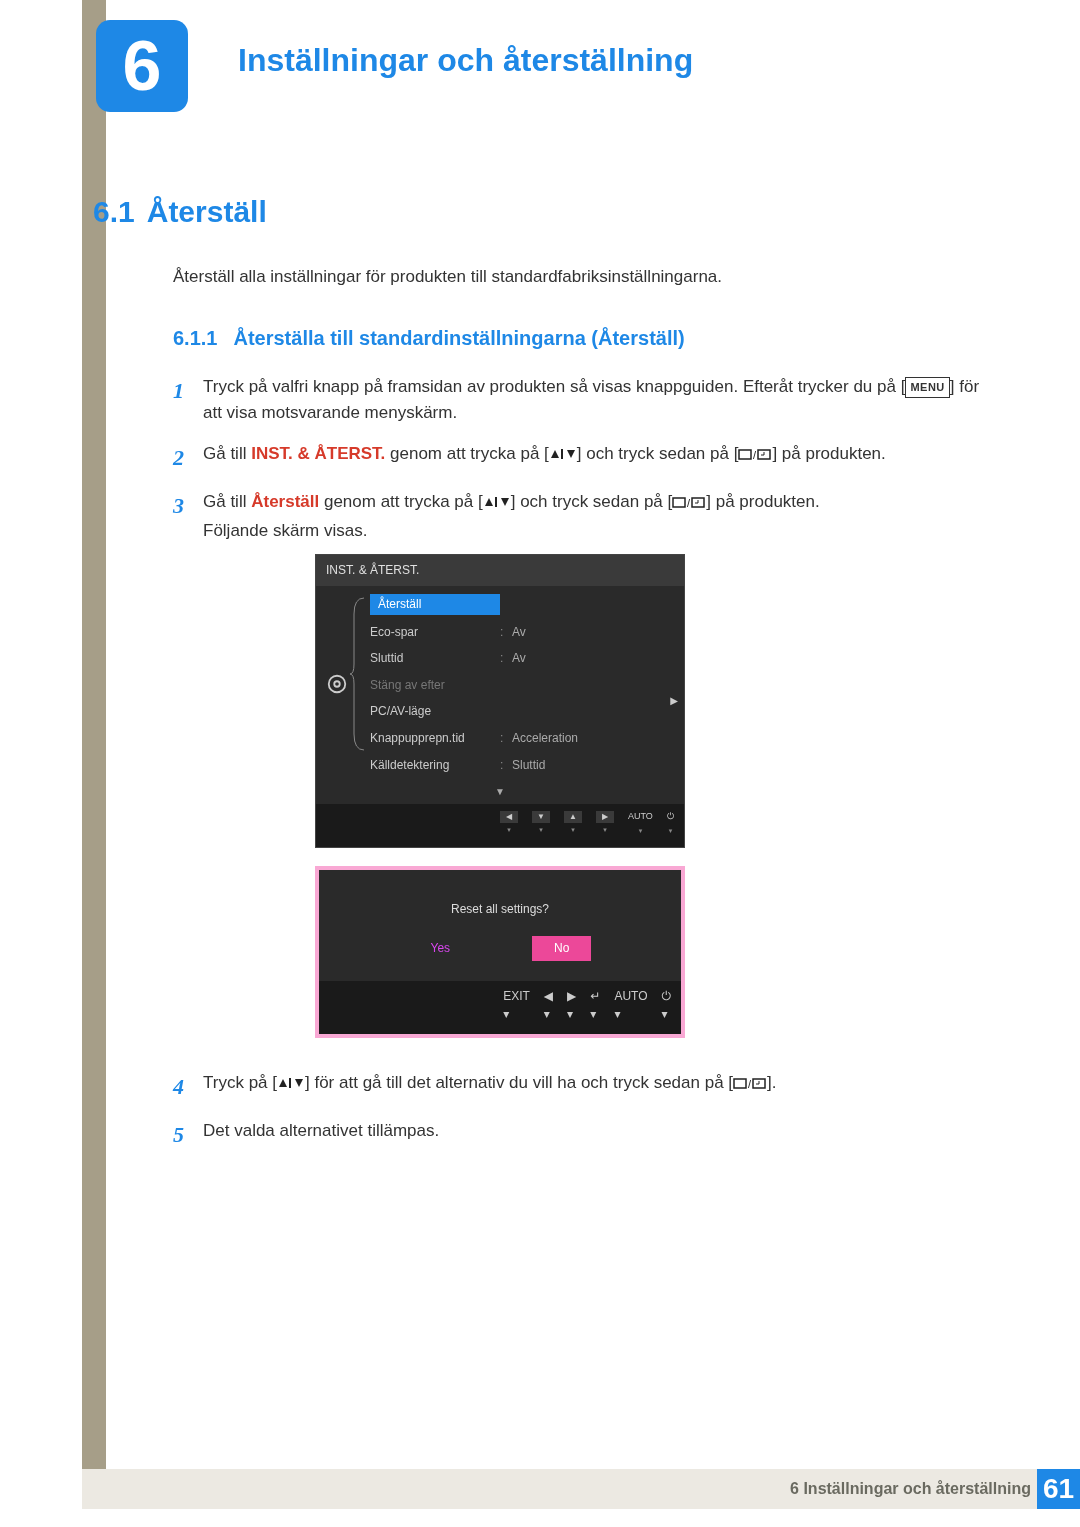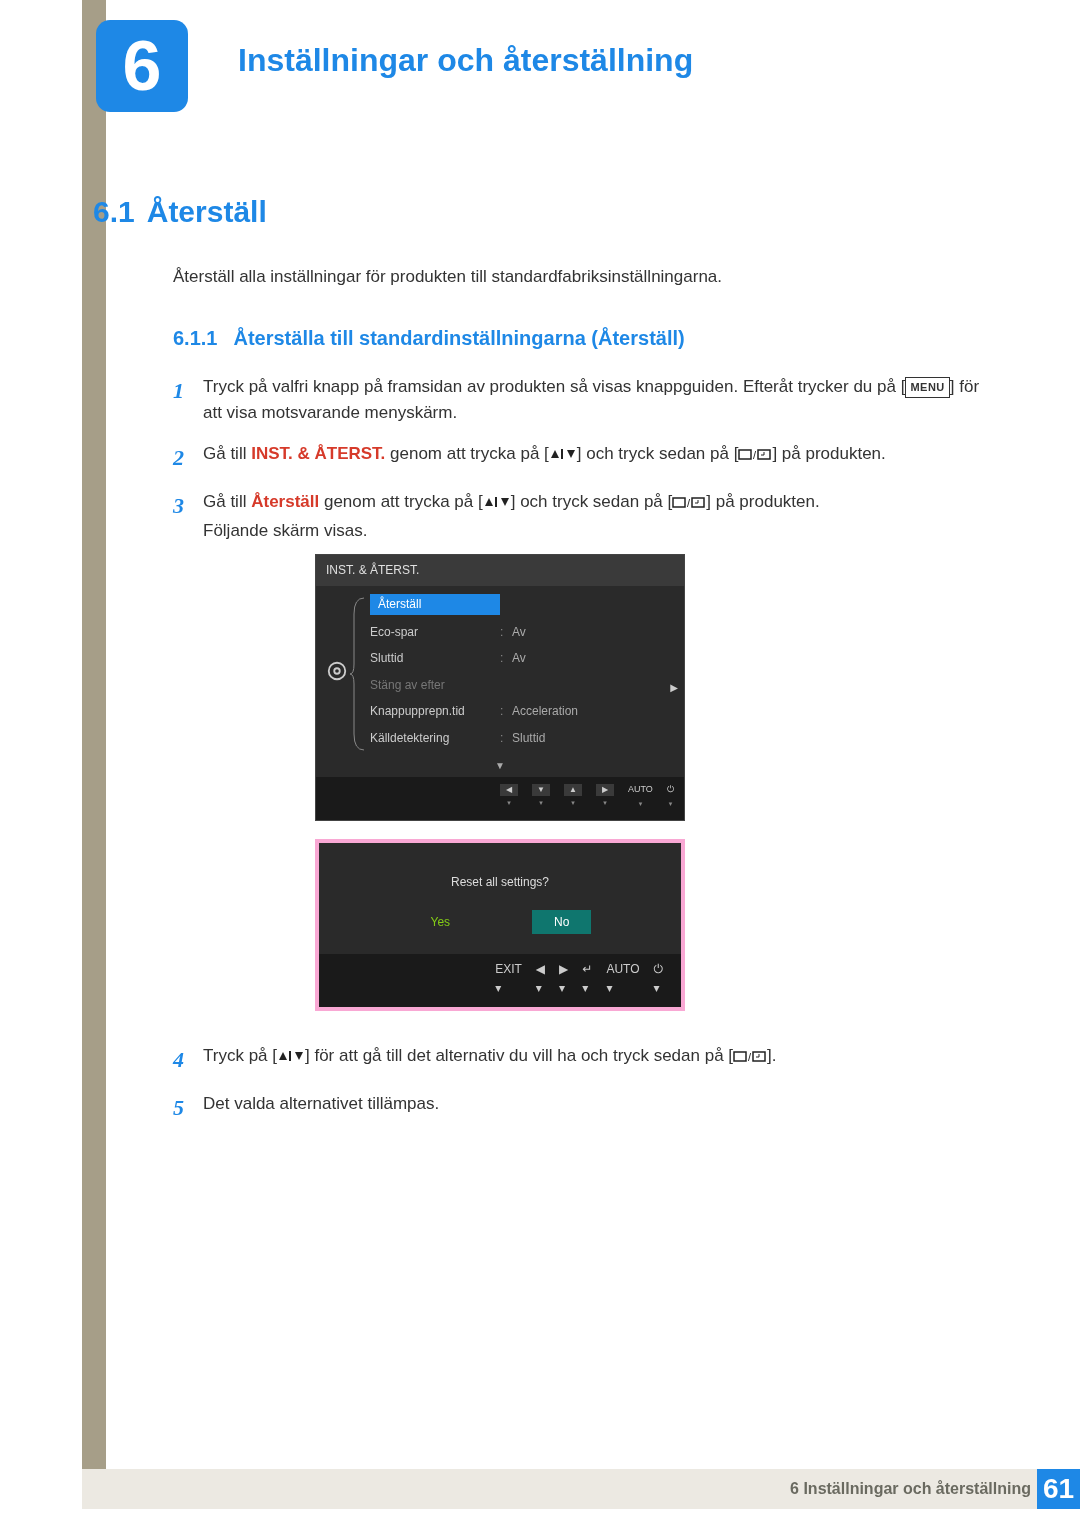--- a/index.html
+++ b/index.html
@@ -214,33 +214,33 @@
     color:#ddd;
   }
   .osd2-btns {
     display:flex;
     justify-content:center;
     gap: 60px;
     padding-bottom: 20px;
   }
   .osd2-btn {
     padding: 3px 22px;
-    color:#84cc16;
+    color:#d946ef;
     font-size:12px;
   }
   .osd2-btn.sel {
-    background:#0f766e;
+    background:#ec4899;
     color:#fff;
   }
   .osd2-footer {
     background:#1a1a1a;
     display:flex;
     justify-content:flex-end;
     gap: 14px;
-    padding: 6px 18px 10px;
+    padding: 6px 10px 10px;
     align-items:center;
   }
 
   
   .page-footer {
     position:absolute;
     left:82px;
     right:0;
     bottom:18px;
     height: 40px;
@@ -353,20 +353,23 @@
                 </div>
                 <div class="osd-row">
                   <span class="label">Sluttid</span>
                   <span class="colon">:</span>
                   <span class="value">Av</span>
                 </div>
                 <div class="osd-row dim">
                   <span class="label">Stäng av efter</span>
                 </div>
                 <div class="osd-row">
+                  <span class="label">PC/AV-läge</span>
+                </div>
+                <div class="osd-row">
                   <span class="label">Knappupprepn.tid</span>
                   <span class="colon">:</span>
                   <span class="value">Acceleration</span>
                 </div>
                 <div class="osd-row">
                   <span class="label">Källdetektering</span>
                   <span class="colon">:</span>
                   <span class="value">Sluttid</span>
                 </div>
               </div>

